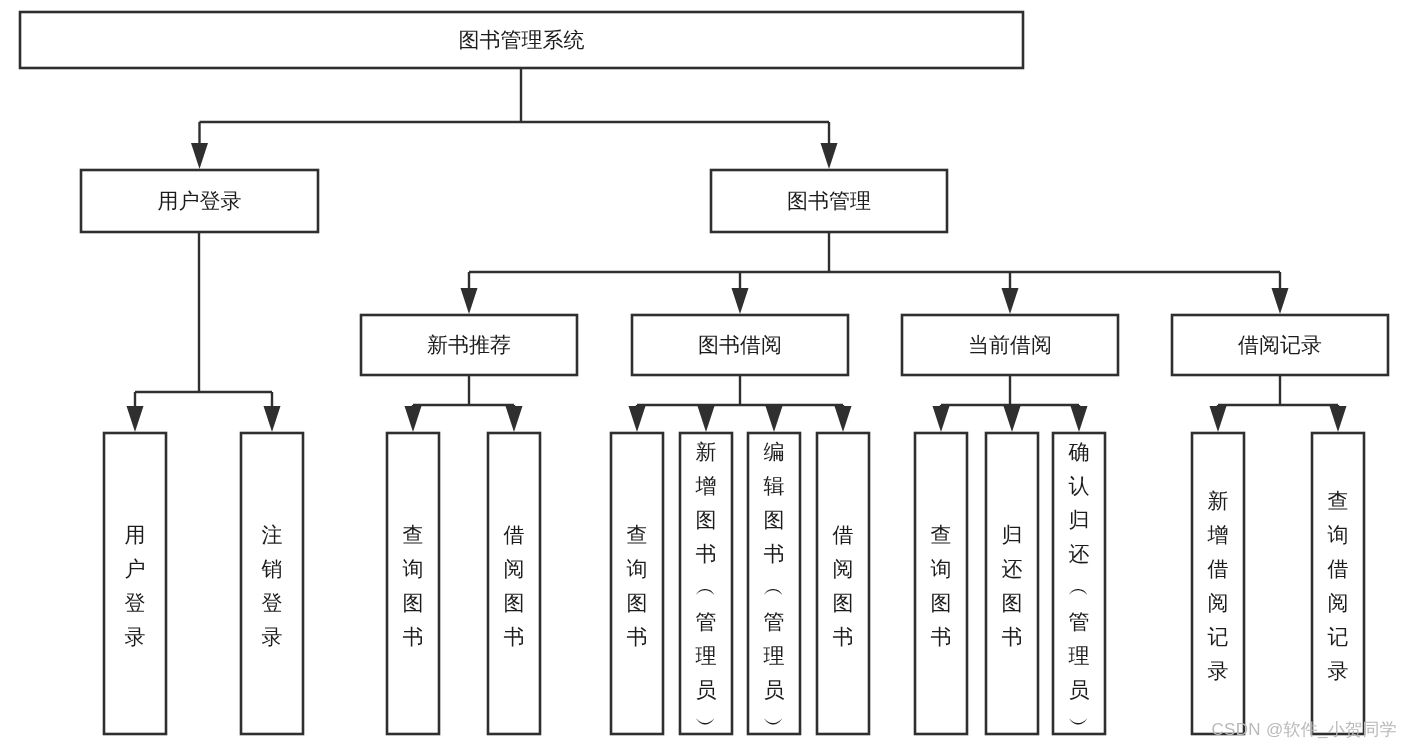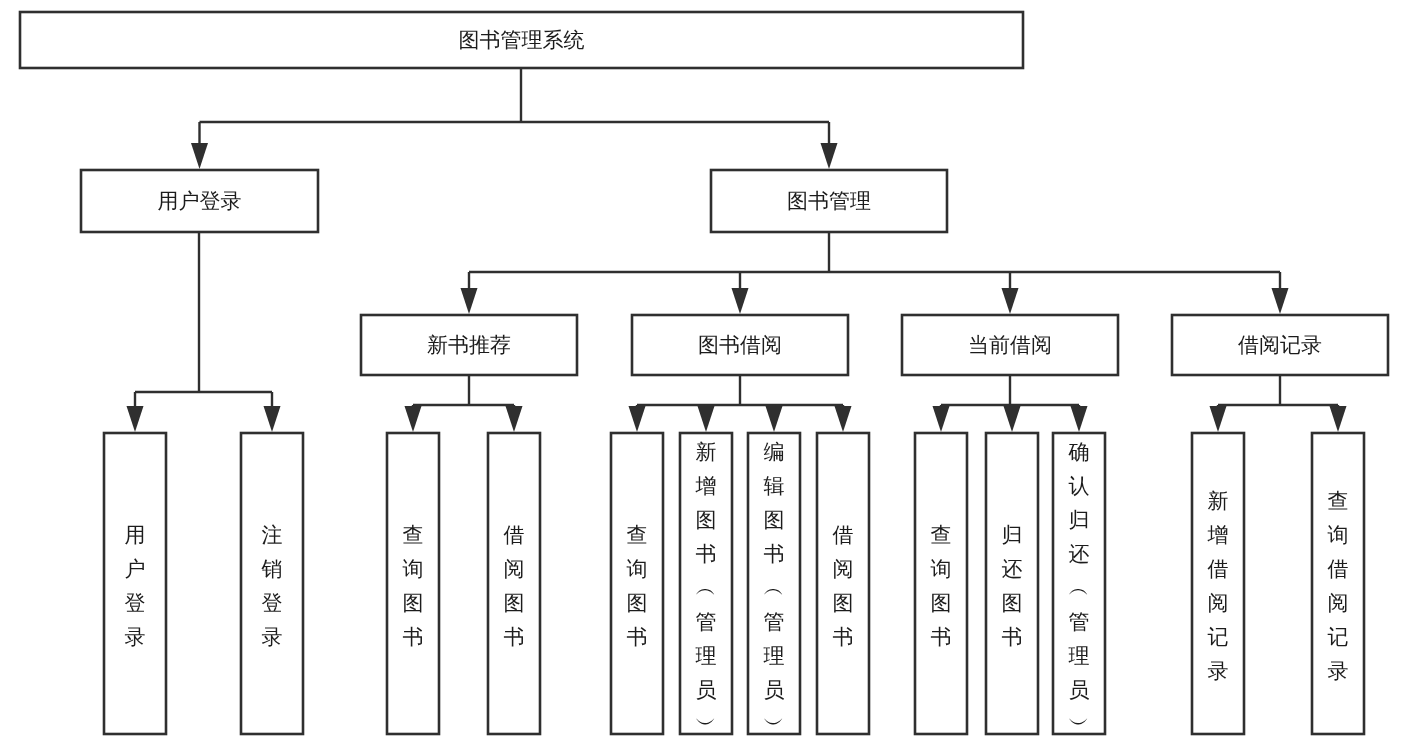--- a/index.html
+++ b/index.html
@@ -217,13 +217,14 @@
         <g>
           <rect class="node-box" x="1192" y="433" width="52" height="301"></rect>
           <text class="node-label-v" x="1218" y="508.02"><tspan x="1218" dy="0">新</tspan><tspan x="1218" dy="34">增</tspan><tspan x="1218" dy="34">借</tspan><tspan x="1218" dy="34">阅</tspan><tspan x="1218" dy="34">记</tspan><tspan x="1218" dy="34">录</tspan></text>
         </g>
         <g>
           <rect class="node-box" x="1312" y="433" width="52" height="301"></rect>
           <text class="node-label-v" x="1338" y="508.02"><tspan x="1338" dy="0">查</tspan><tspan x="1338" dy="34">询</tspan><tspan x="1338" dy="34">借</tspan><tspan x="1338" dy="34">阅</tspan><tspan x="1338" dy="34">记</tspan><tspan x="1338" dy="34">录</tspan></text>
         </g>
       </g>
   </svg>
+  <div class="watermark">CSDN @软件_小贺同学</div>
 </div>
 
 </body></html>

